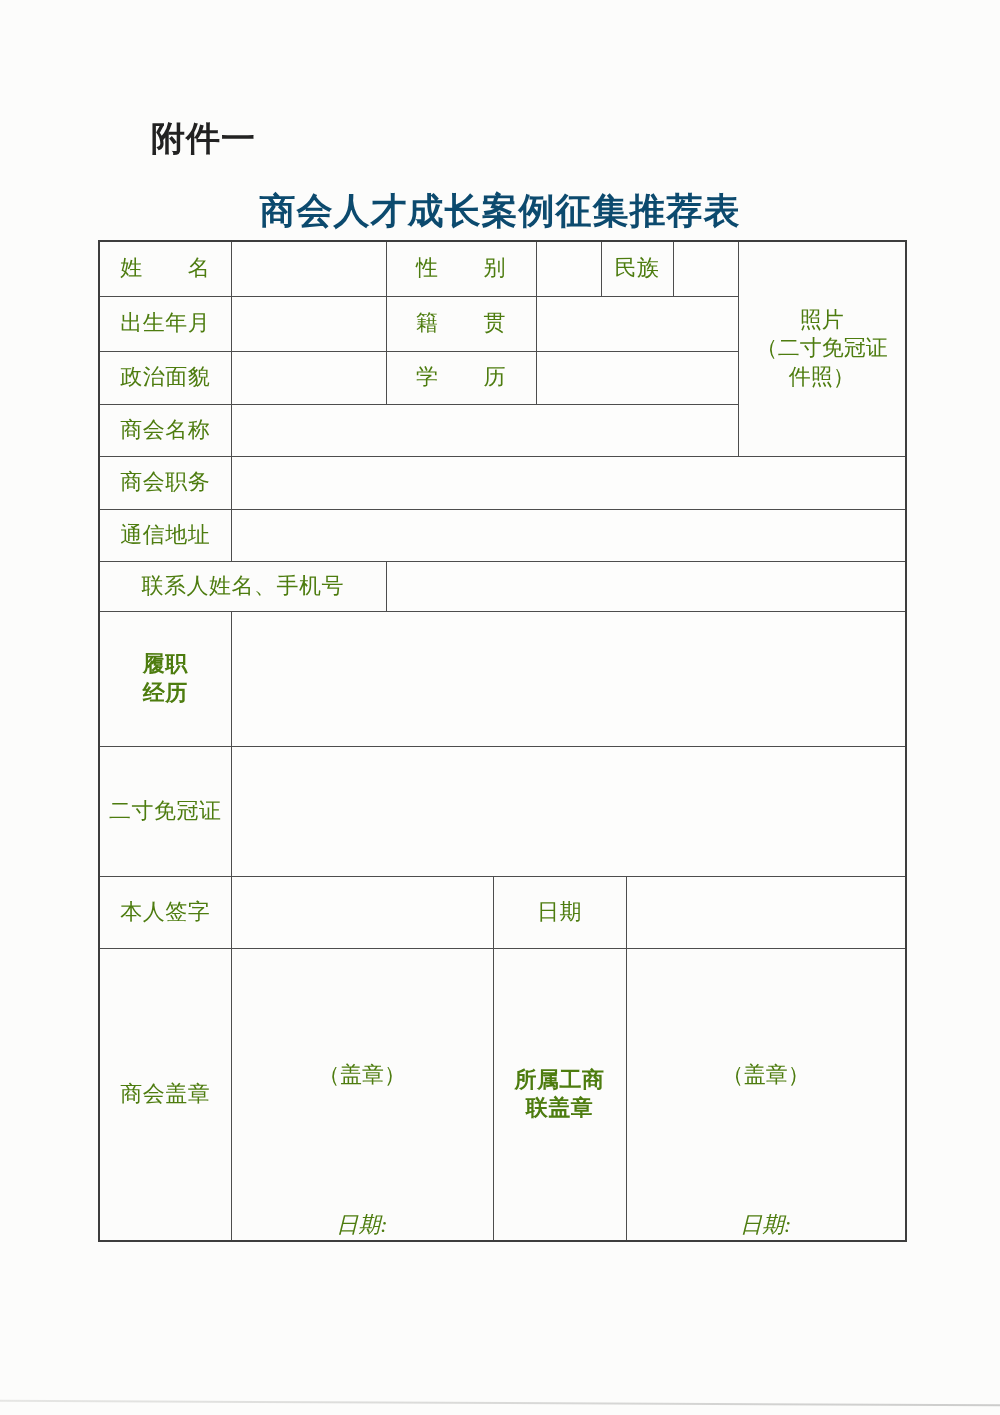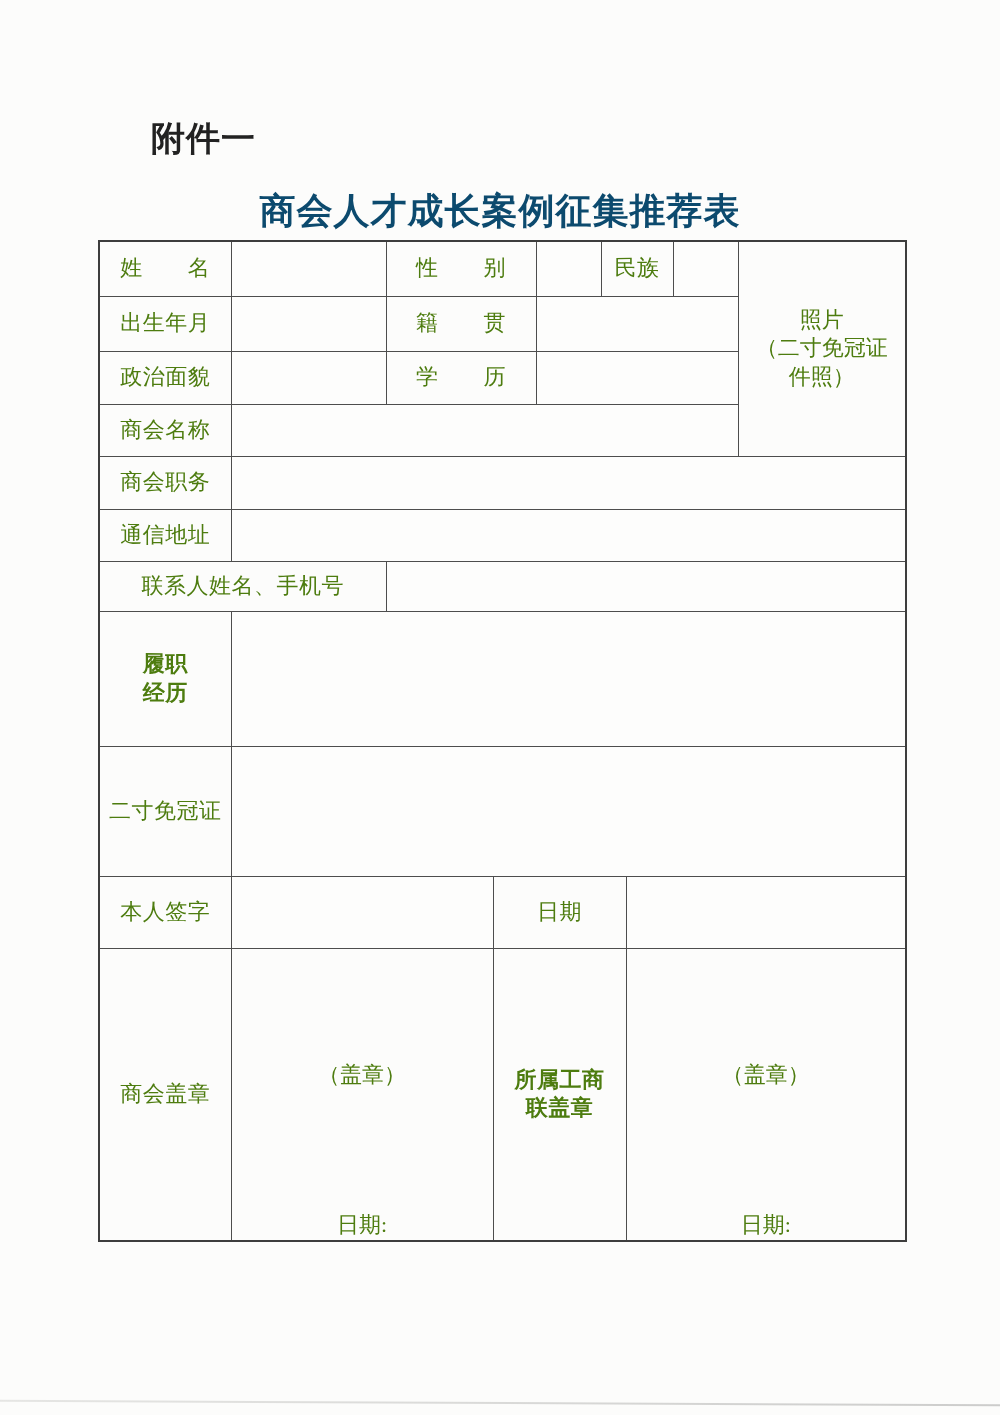--- a/index.html
+++ b/index.html
@@ -57,21 +57,21 @@
   td.photo-cell {
     line-height: 2.45;
     padding-top: 26px;
     vertical-align: top;
     margin-left: 16px;
   }
   td.duty-cell { line-height: 2.2; font-weight: bold; }
   td.federation-cell { line-height: 2.35; font-weight: bold; }
   td.stamp-cell { vertical-align: top; }
   .seal-hint { margin-top: 112px; }
-  .seal-date { margin-top: 122px; }
+  .seal-date { margin-top: 122px; font-style: italic; }
   .scan-edge {
     position: absolute;
     left: -8px;
     top: 1402px;
     width: 1020px;
     height: 2px;
     background: linear-gradient(to right, #e6e6e4, #cccccb);
     transform: rotate(0.25deg);
   }
 </style>

